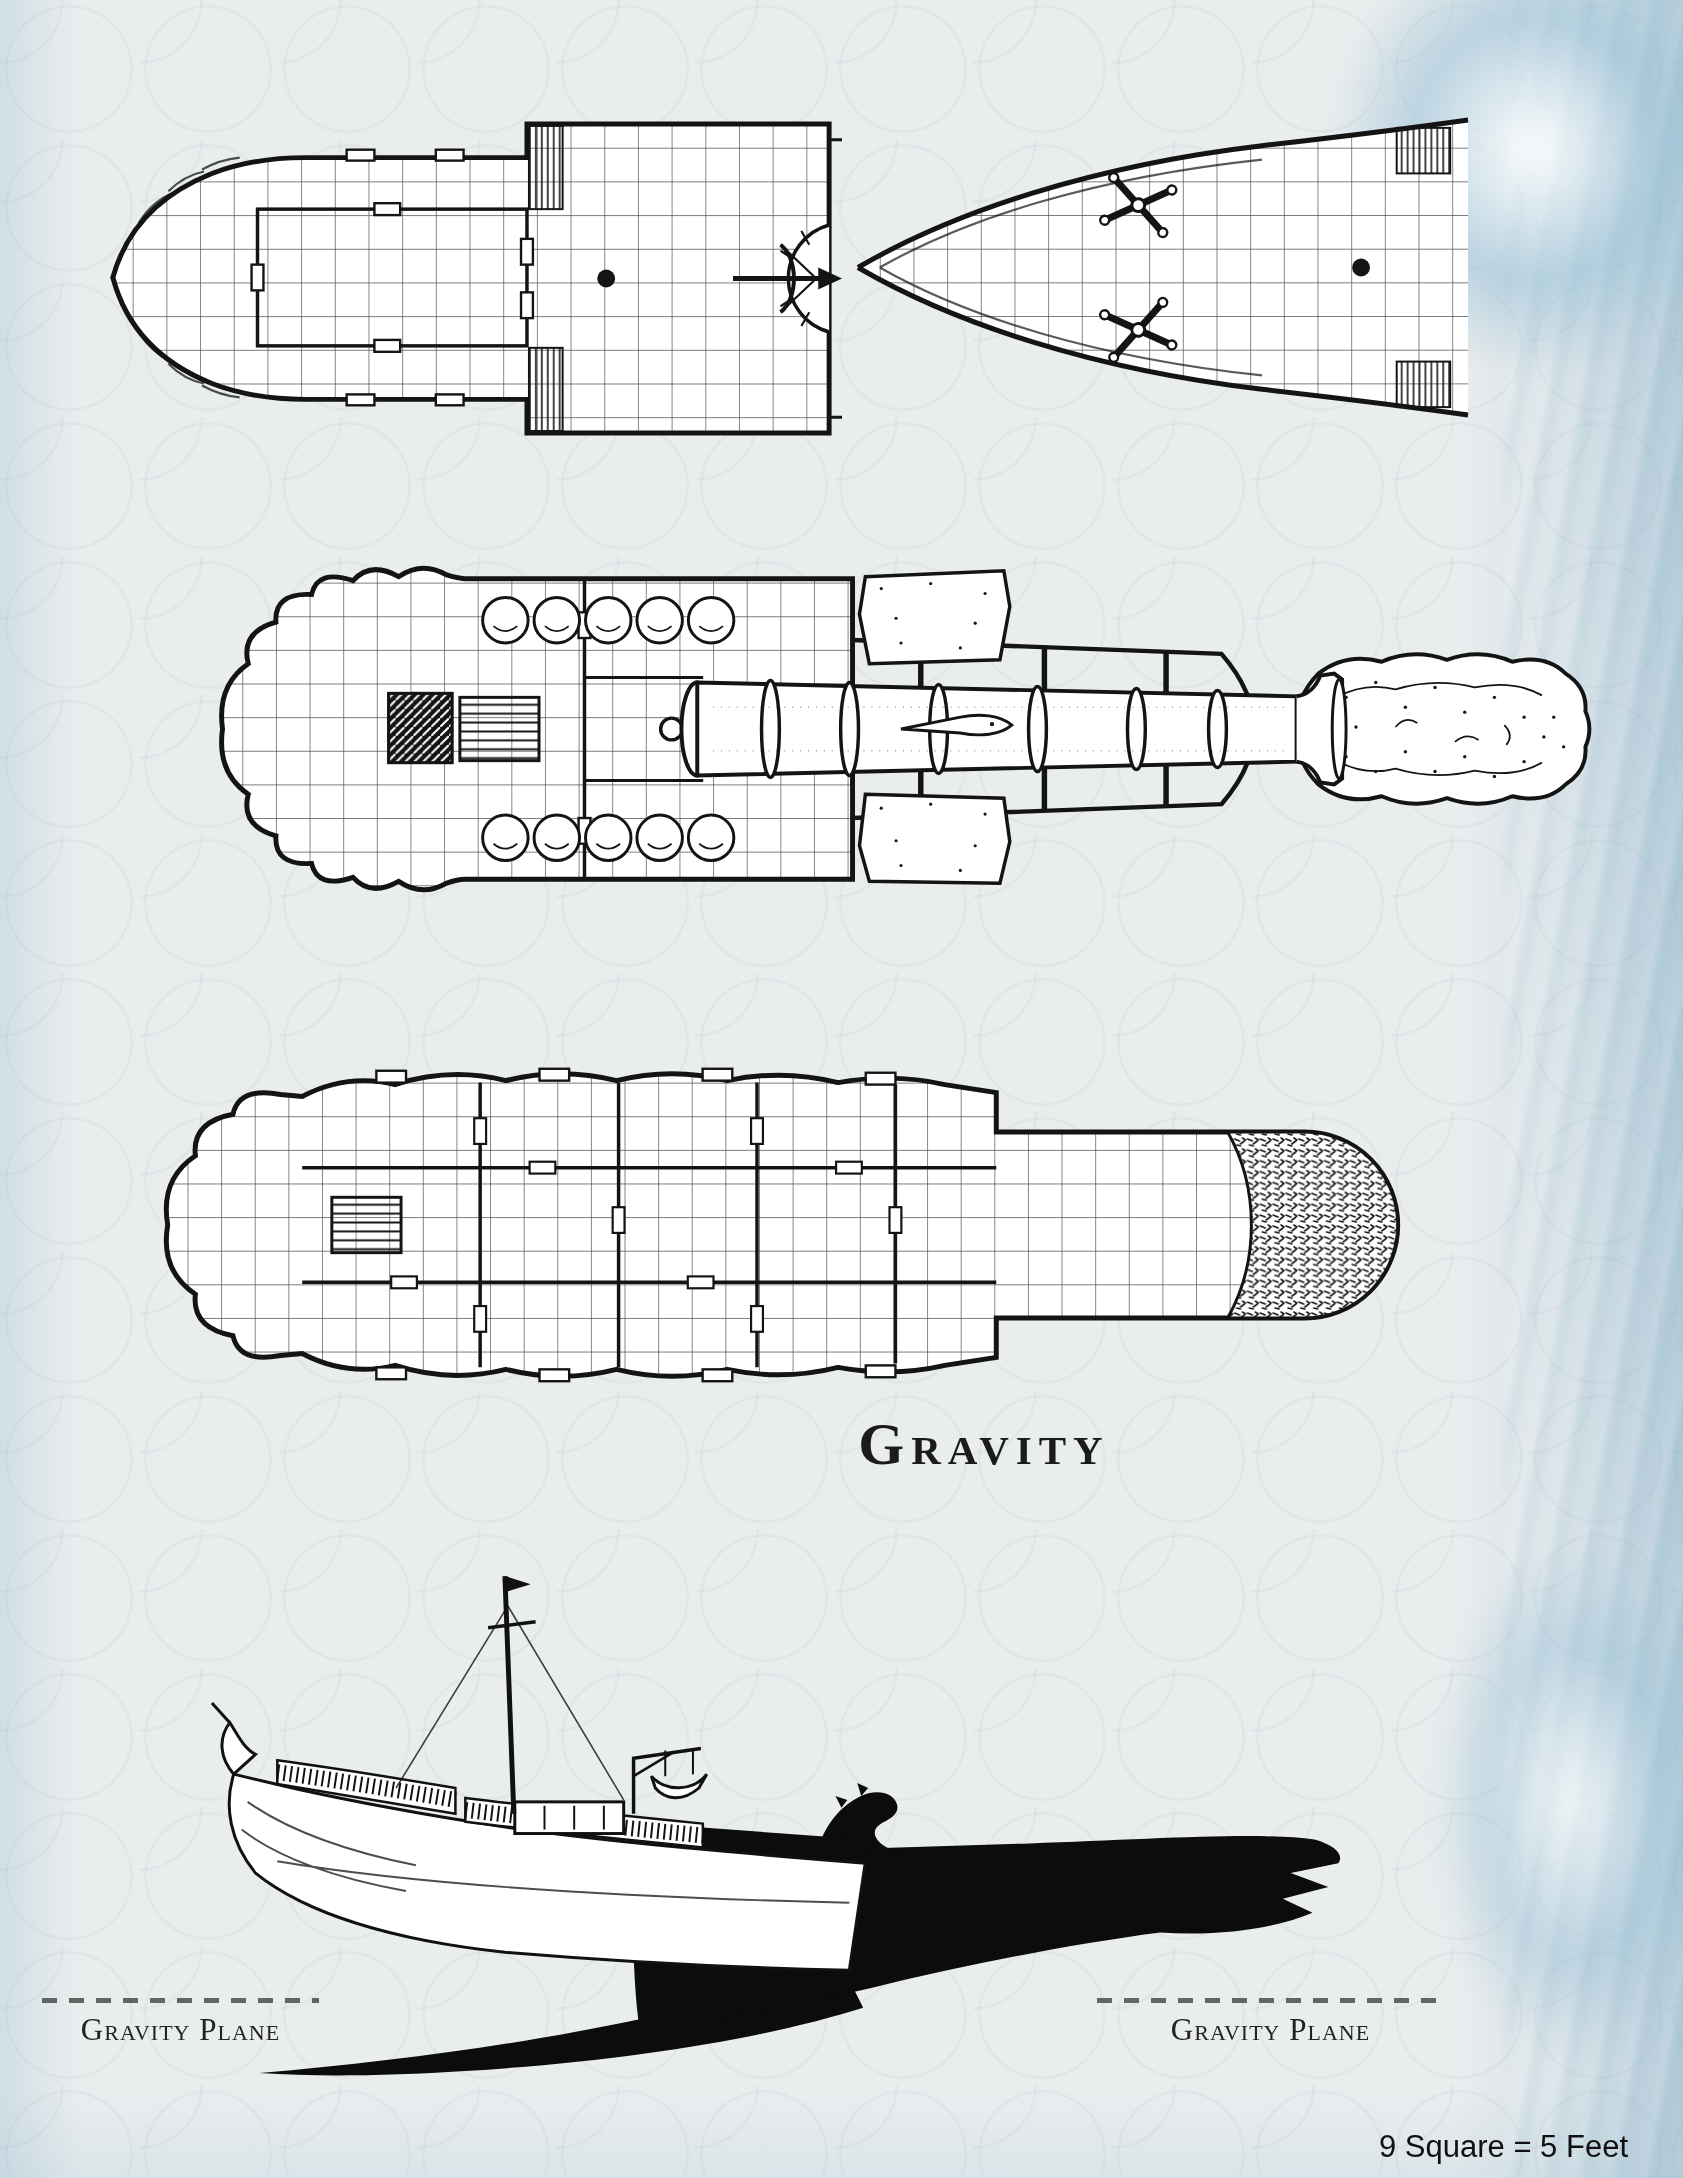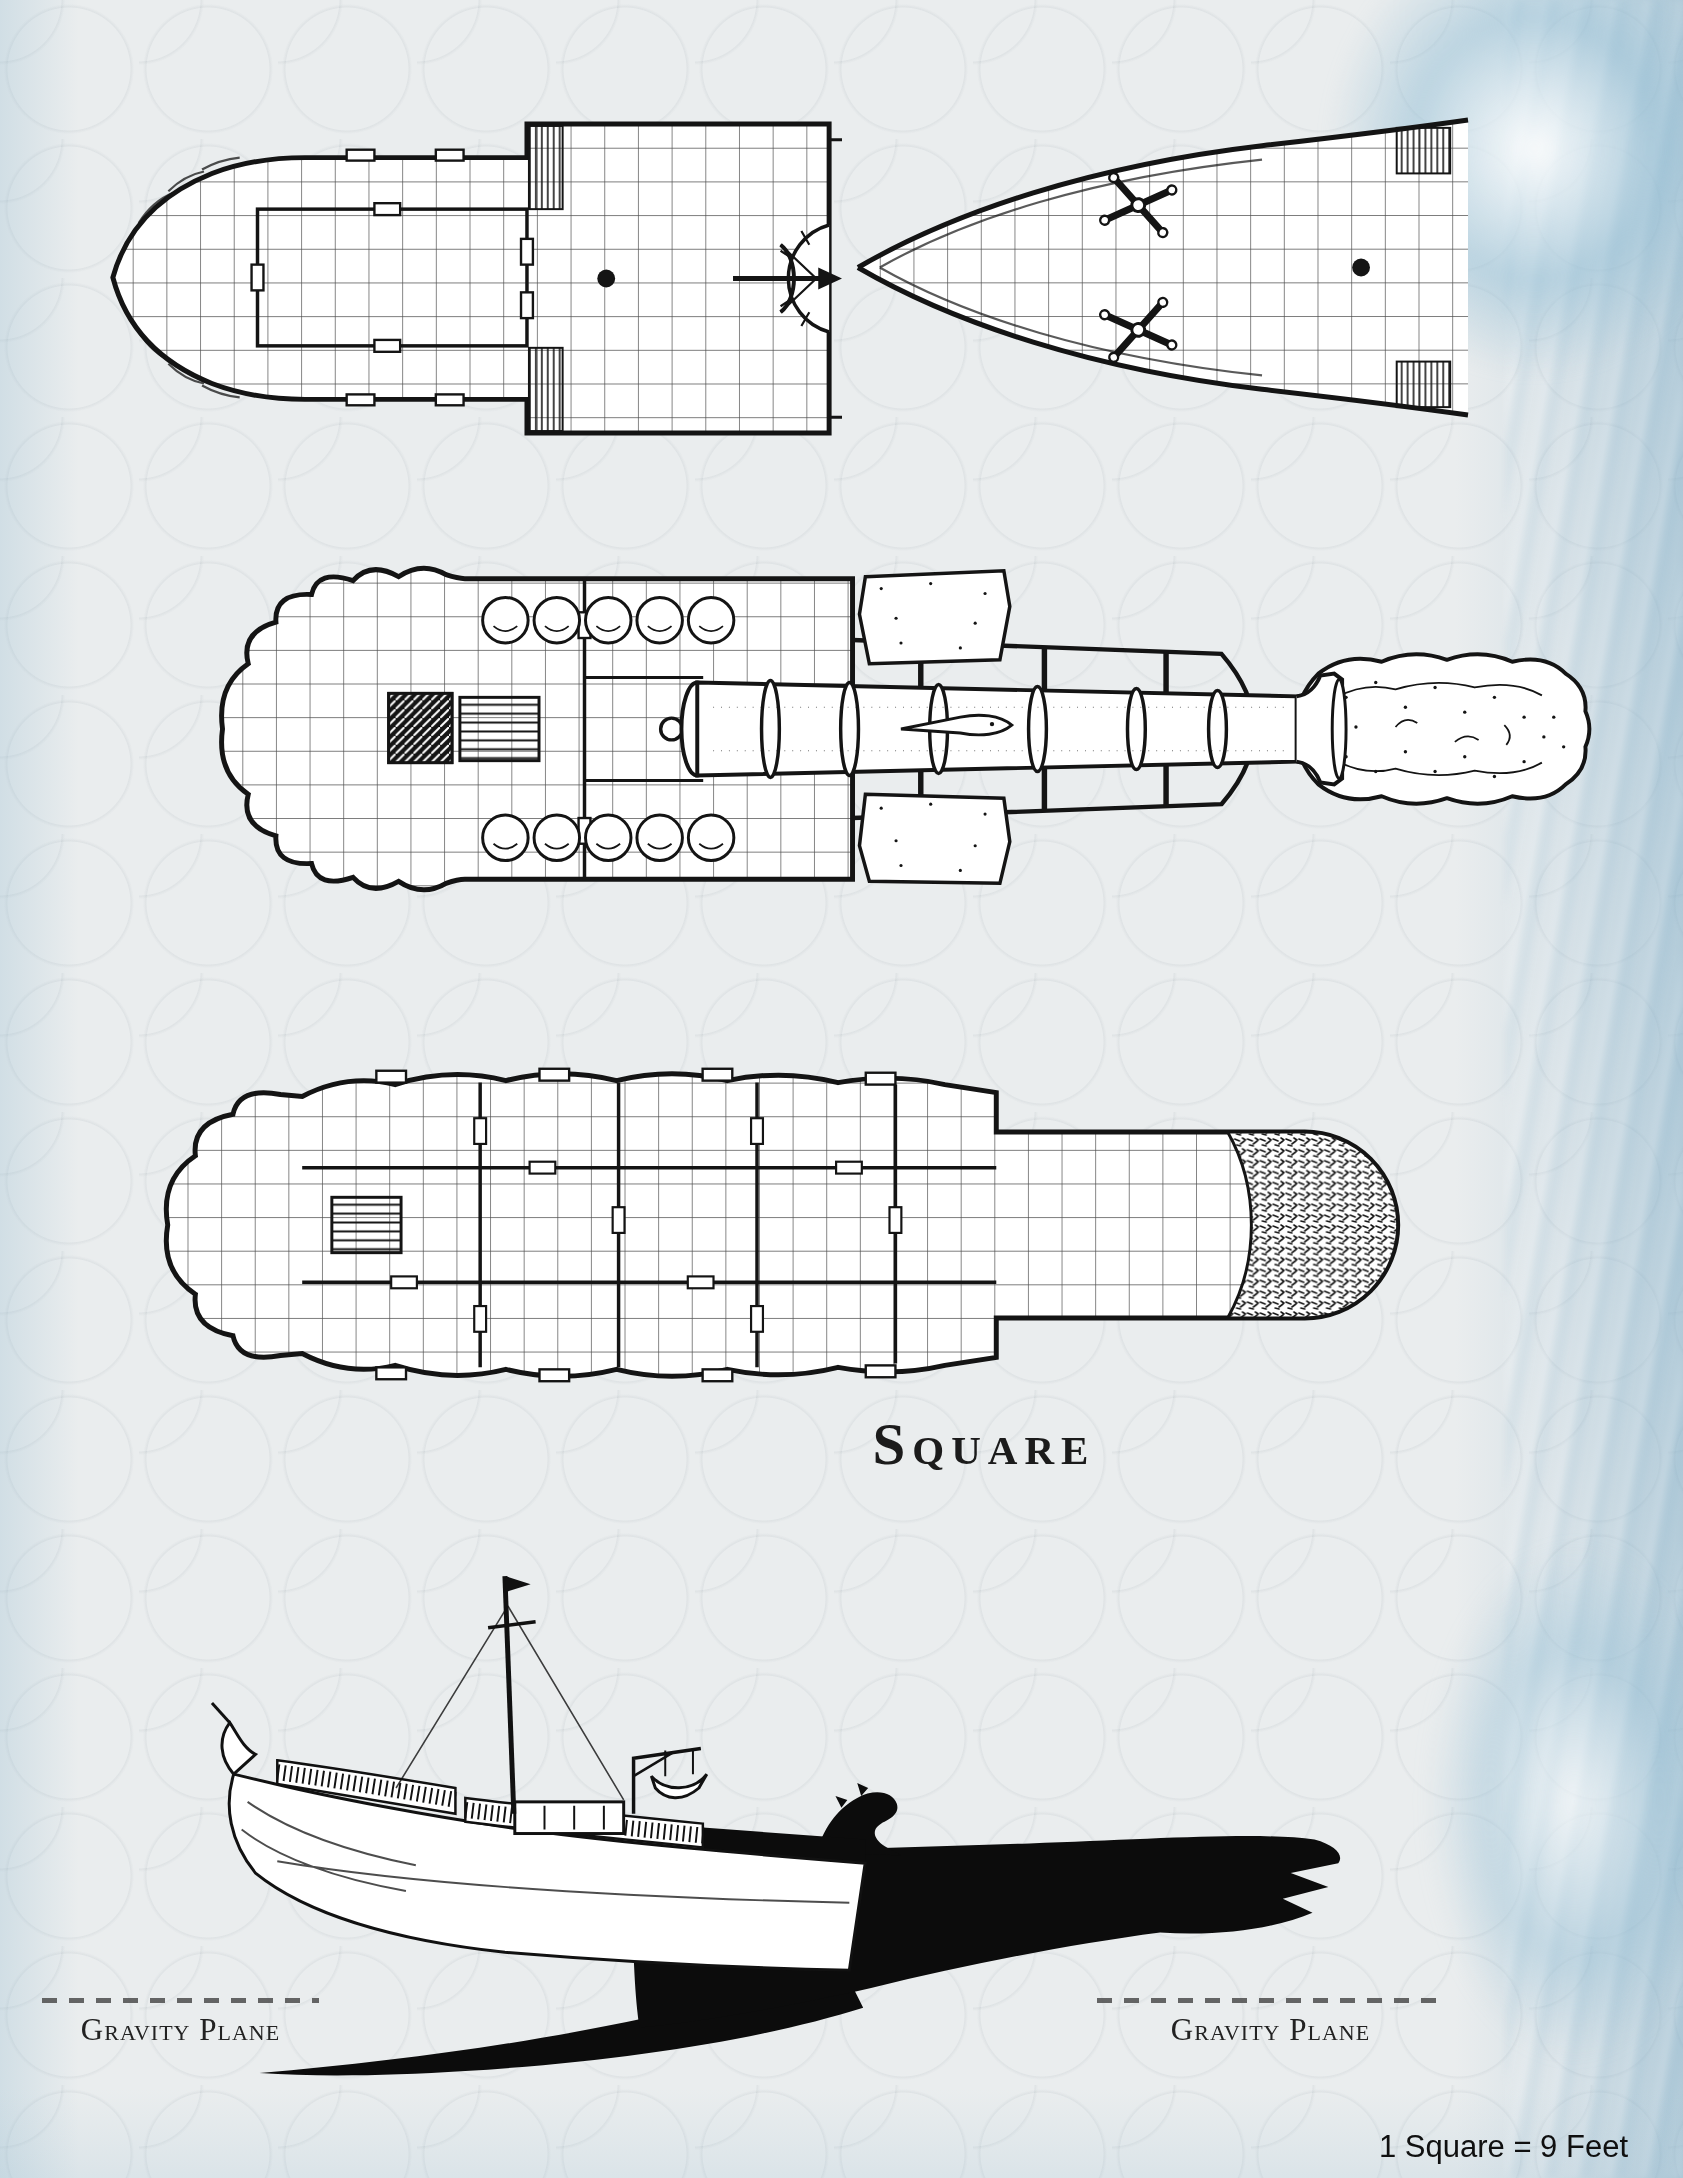--- a/index.html
+++ b/index.html
@@ -302,21 +302,21 @@
       <rect x="540" y="230" width="26" height="12"></rect>
       <rect x="690" y="114" width="26" height="12"></rect>
       <rect x="240" y="230" width="26" height="12"></rect>
   </g>
   <g>
     <path d="M 1086 84 L 1164 84 A 94 94 0 0 1 1164 272 L 1086 272 C 1118 216 1118 140 1086 84 Z" fill="#ffffff" stroke="none"></path>
     <path d="M 1086 84 L 1164 84 A 94 94 0 0 1 1164 272 L 1086 272 C 1118 216 1118 140 1086 84 Z" fill="url(#riceD)" stroke="#141414" stroke-width="3"></path>
   </g>
 </svg>
 
-<div class="ship-title">Square</div>
+<div class="ship-title">Gravity</div>
 
 <svg class="fig" style="left:208px;top:1564px" width="1153" height="545" viewBox="0 0 1165 550">
   <g fill="#0c0c0c">
     <path d="M 52 514 C 220 500 390 474 520 440 C 570 426 610 414 640 404 L 662 448 C 560 480 420 502 260 512 C 180 517 110 518 52 514 Z"></path>
     <path d="M 430 296 C 560 290 700 286 830 282 C 950 278 1060 270 1118 278 C 1140 284 1148 294 1142 302 L 1094 312 L 1132 326 L 1086 338 L 1116 352 C 1078 368 1022 376 962 372 C 870 384 770 404 670 428 C 580 448 500 462 436 468 C 430 430 428 360 430 296 Z"></path>
     <path d="M 614 292 C 622 268 634 248 656 236 C 674 226 692 230 696 242 C 699 252 690 257 680 262 C 670 268 672 278 686 286 L 700 294 Z"></path>
     <path d="M 640 246 l -6 -12 l 12 4 Z M 660 234 l -4 -13 l 11 5 Z"></path>
     <path d="M 500 266 L 664 278 L 664 306 L 500 300 Z"></path>
   </g>
   <g>
@@ -343,14 +343,14 @@
     <path d="M 462 188 V 214 M 490 187 V 212" stroke="#111" stroke-width="2"></path>
     <path d="M 448 214 C 462 230 490 230 504 212 L 496 226 C 480 240 462 238 452 226 Z" fill="#ffffff" stroke="#111" stroke-width="3"></path>
   </g>
 </svg>
 
 <div class="gravity-dash" style="left:42px;width:277px"></div>
 <div class="gravity-dash" style="left:1097px;width:347px"></div>
 <div class="gravity-label" style="left:42px;width:277px">Gravity Plane</div>
 <div class="gravity-label" style="left:1097px;width:347px">Gravity Plane</div>
 
-<div class="scale-note">1 Square = 9 Feet</div>
+<div class="scale-note">9 Square = 5 Feet</div>
 
 
 </body></html>

